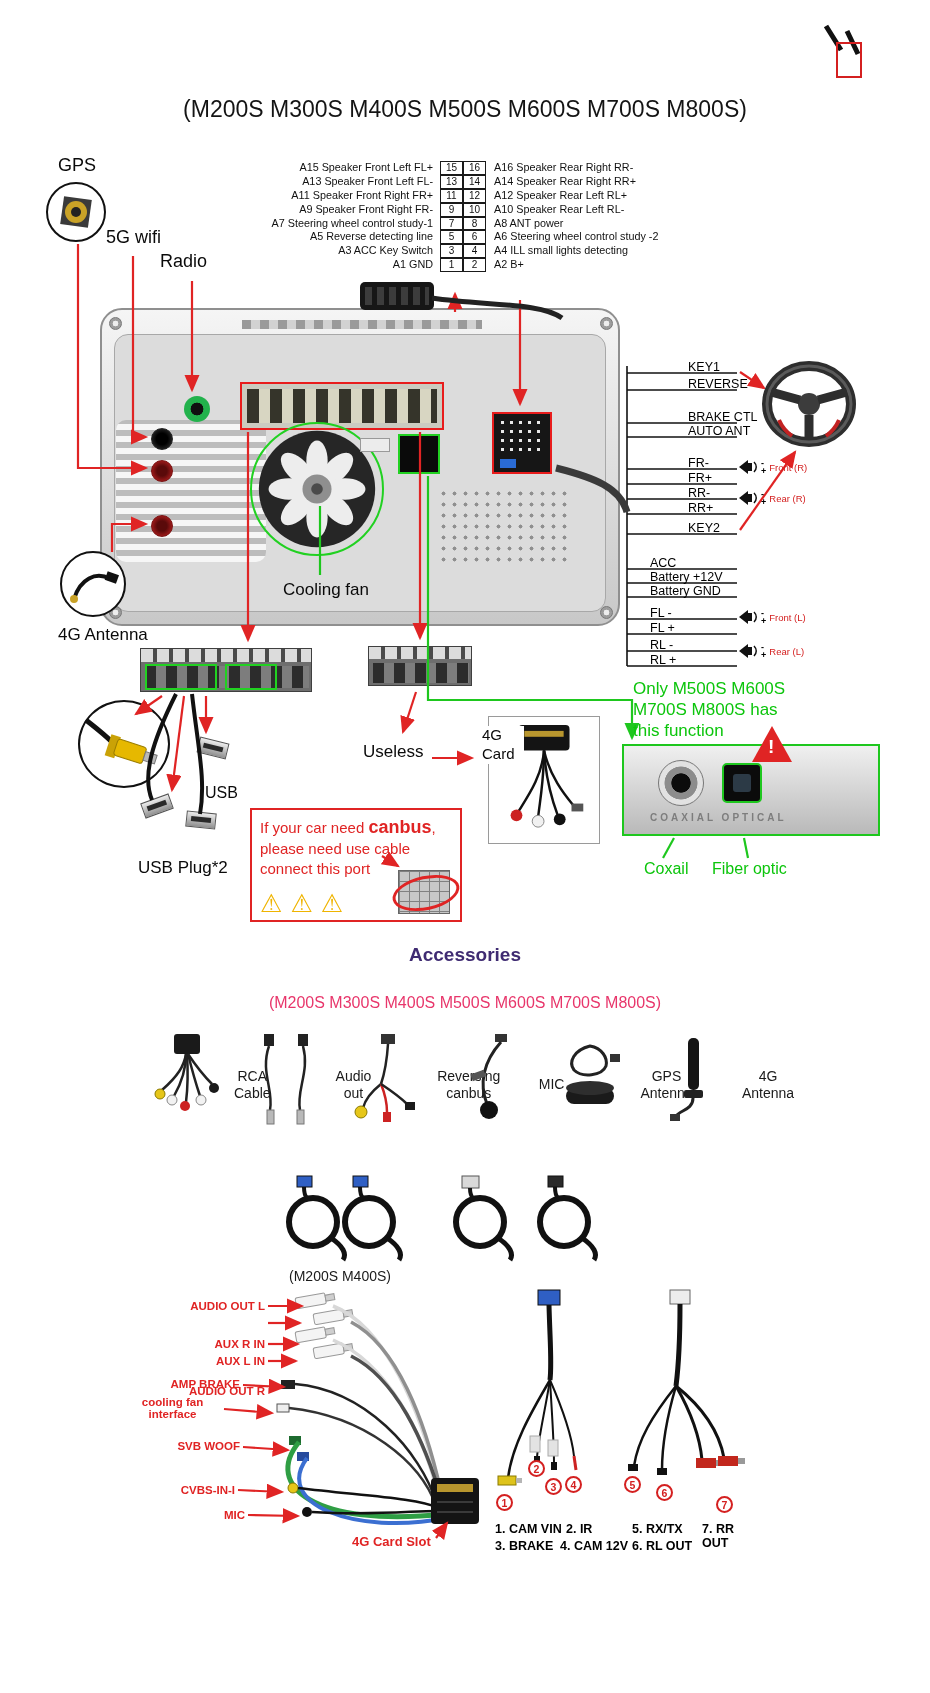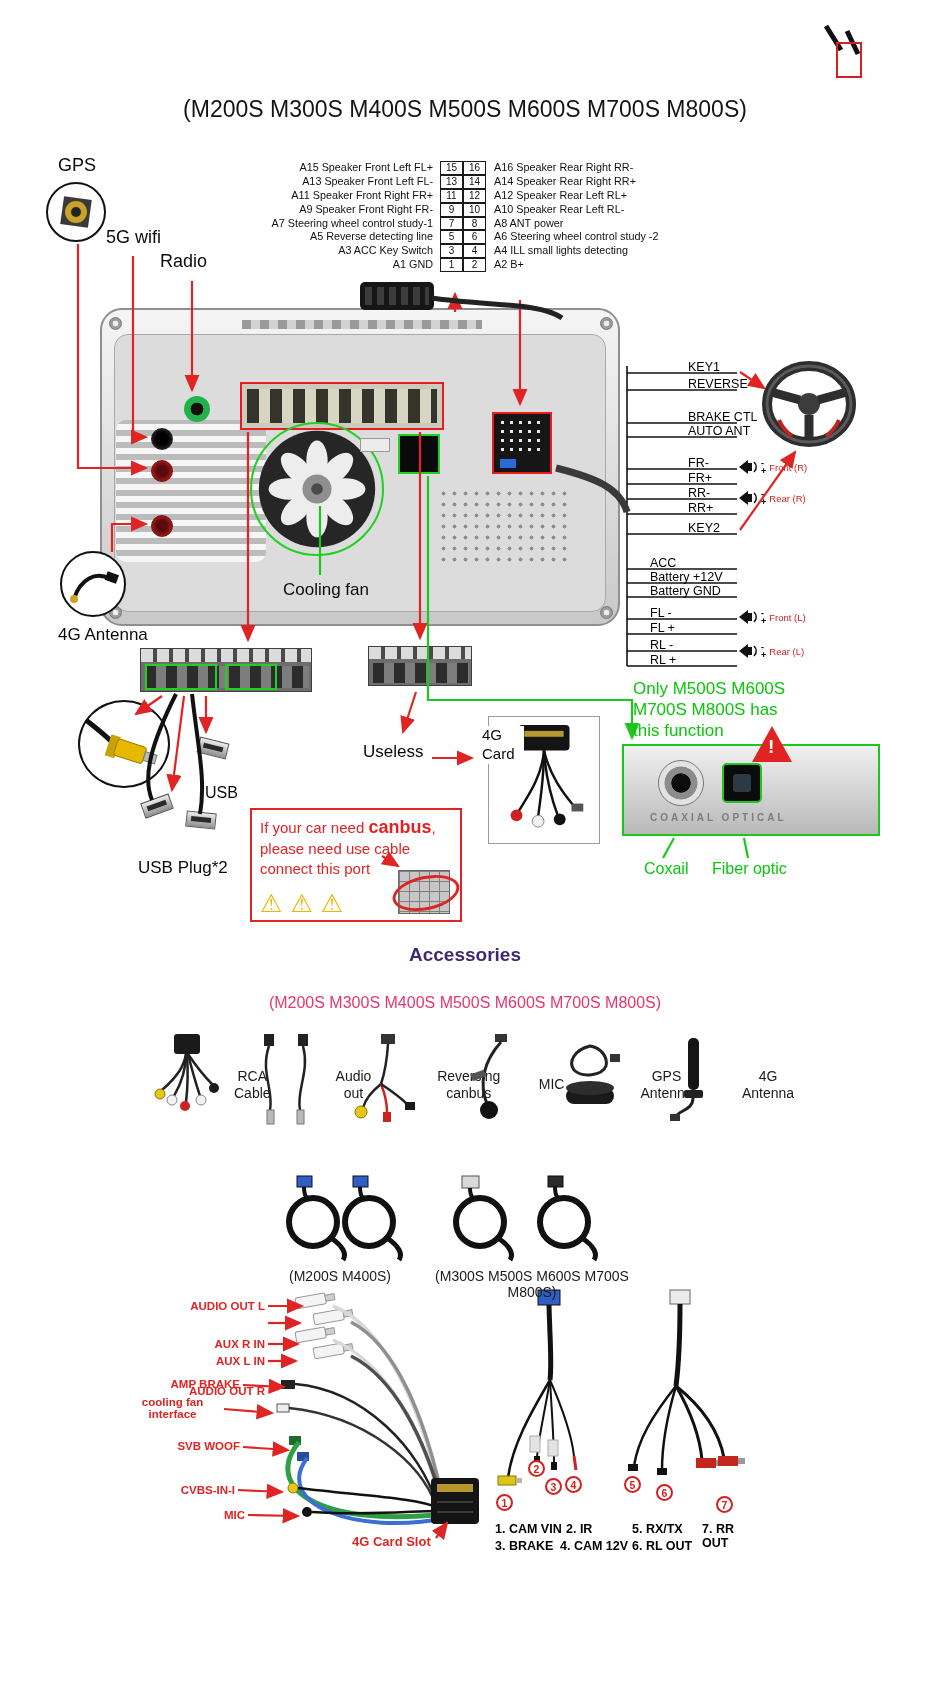--- a/index.html
+++ b/index.html
@@ -470,21 +470,20 @@
       <path d="M58,66 C70,74 74,82 70,88" stroke="#111" stroke-width="5" fill="none"></path>
     </g>
     <g transform="translate(86,0)">
       <rect x="22" y="4" width="15" height="11" fill="#2a2a2a" stroke="#111"></rect>
       <path d="M29,15 C29,22 30,24 32,26" stroke="#111" stroke-width="4" fill="none"></path>
       <circle cx="38" cy="50" r="24" fill="none" stroke="#111" stroke-width="6"></circle>
       <path d="M56,66 C68,74 72,82 68,88" stroke="#111" stroke-width="5" fill="none"></path>
     </g>
   </svg>
   <div class="grp-label" style="left:260px;top:1268px;width:160px">(M200S M400S)</div>
-  <div class="grp-label" style="left:412px;top:1268px;width:240px">(M300S M500S M600S M700S M800S)</div>
 
   <div class="bl" style="left:125px;top:1300px;width:140px">AUDIO OUT L</div>
   <div class="bl" style="left:125px;top:1385px;width:140px">AUDIO OUT R</div>
   <div class="bl" style="left:145px;top:1338px;width:120px">AUX R IN</div>
   <div class="bl" style="left:145px;top:1355px;width:120px">AUX L IN</div>
   <div class="bl" style="left:120px;top:1378px;width:120px">AMP BRAKE</div>
   <div class="bl" style="left:125px;top:1396px;width:95px;white-space:normal;text-align:center">cooling fan interface</div>
   <div class="bl" style="left:120px;top:1440px;width:120px">SVB WOOF</div>
   <div class="bl" style="left:115px;top:1484px;width:120px">CVBS-IN-I</div>
   <div class="bl" style="left:165px;top:1509px;width:80px">MIC</div>

